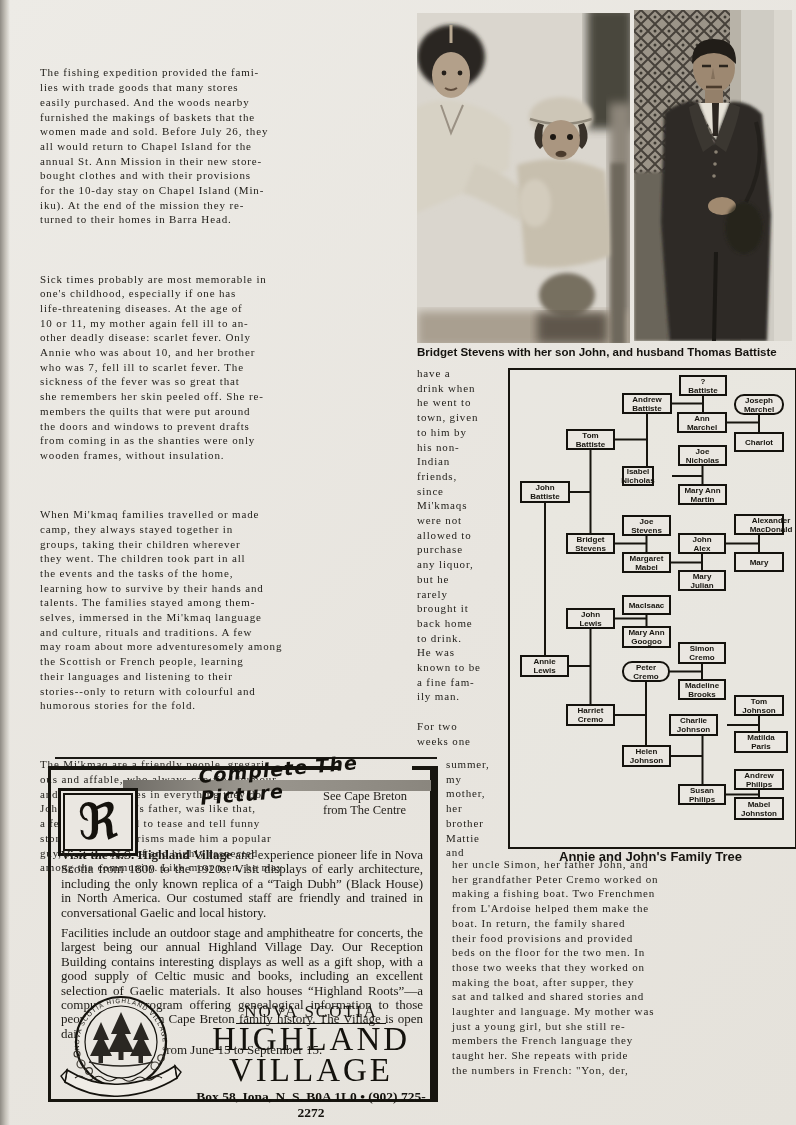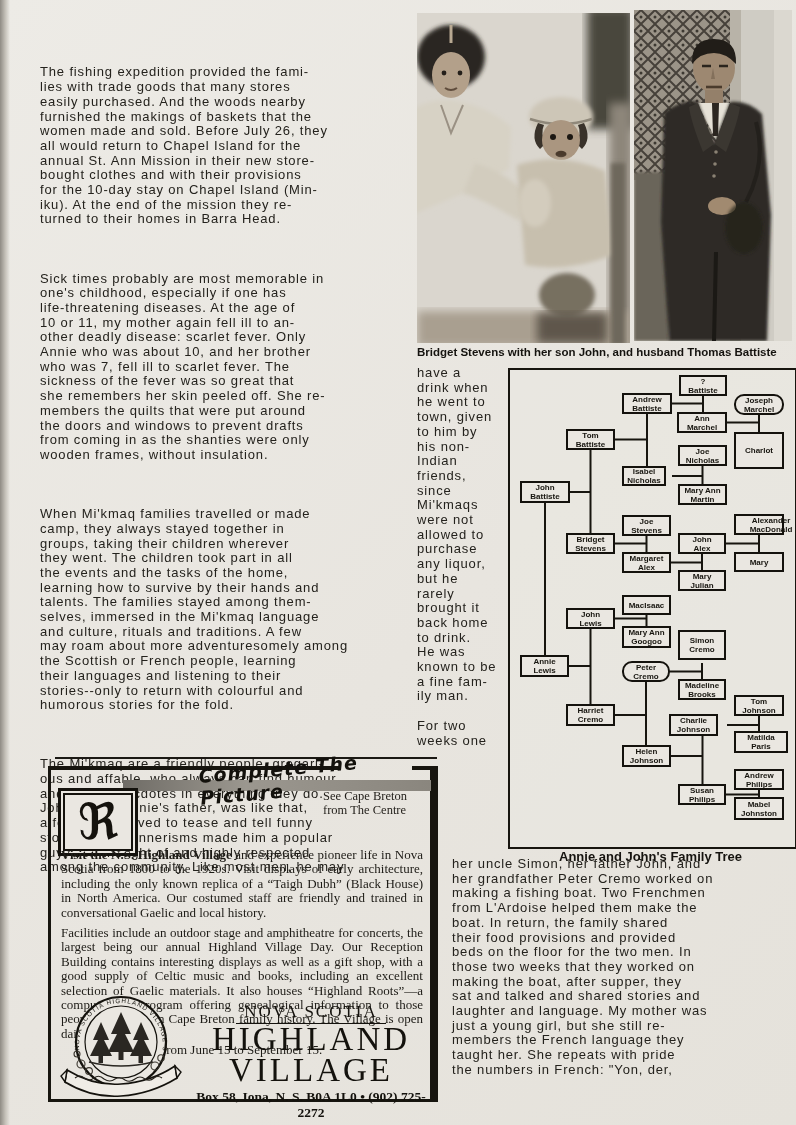--- a/index.html
+++ b/index.html
@@ -1,18 +1,18 @@
 <!DOCTYPE html>
 <html><head>
 <meta charset="utf-8">
 <style>
   html,body{margin:0;padding:0;background:#c9c6c0;}
   .page{position:relative;width:796px;height:1125px;background:linear-gradient(135deg,#edebe6 0%,#e8e5df 55%,#e5e2db 100%);overflow:hidden;color:#26241f;}
   .gutter{position:absolute;left:0;top:0;width:10px;height:1125px;background:linear-gradient(90deg,#8f8b84,#c6c2ba 55%,rgba(230,227,220,0));}
-  .mono{font-family:Liberation Sans, sans-serif;font-size:13px;line-height:14.7px;letter-spacing:0.85px;white-space:pre;color:#24221d;}
+  .mono{font-family:Liberation Serif, serif;font-size:11px;line-height:14.7px;letter-spacing:0.85px;white-space:pre;color:#24221d;}
   .col-left{position:absolute;left:40px;top:36px;width:382px;}
   .col-left p{margin:0 0 15px 0;}
   
   .photo{position:absolute;background:#d8d5ce;}
   .photo svg{display:block;}
   .photo-left{left:417px;top:13px;width:213px;height:330px;}
   .photo-right{left:634px;top:10px;width:158px;height:331px;}
   .photo-caption{position:absolute;left:417px;top:346px;width:376px;font-family:"Liberation Sans","DejaVu Sans",sans-serif;font-weight:bold;font-size:11.5px;color:#15130f;}
   
   .narrow-a{position:absolute;left:417px;top:366px;width:100px;}
@@ -201,20 +201,27 @@
 brought it
 back home
 to drink.
 He was
 known to be
 a fine fam-
 ily man.
 
 For two
 weeks one</div>
+  <div class="narrow-b mono">summer,
+my
+mother,
+her
+brother
+Mattie
+and</div>
 
   <div class="tree">
     <svg id="tree-lines" viewBox="0 0 285 477">
         <line x1="193" y1="26" x2="193" y2="42"></line>
         <line x1="249" y1="45" x2="249" y2="62"></line>
         <line x1="137" y1="44" x2="137" y2="96"></line>
         <line x1="192.5" y1="96" x2="192.5" y2="114"></line>
         <line x1="80.5" y1="80" x2="80.5" y2="163"></line>
         <line x1="136.5" y1="166" x2="136.5" y2="182"></line>
         <line x1="192" y1="184" x2="192" y2="200"></line>
@@ -244,50 +251,50 @@
         <line x1="216" y1="424.5" x2="249" y2="424.5"></line>
       </svg>
   <div class="tnode" style="left: 169px; top: 5px; width: 48px; height: 21px;">?
 Battiste</div>
       <div class="tnode" style="left: 112px; top: 23px; width: 50px; height: 21px;">Andrew
 Battiste</div>
       <div class="tnode" style="left: 224px; top: 24px; width: 50px; height: 21px; border-radius: 10px;">Joseph
 Marchel</div>
       <div class="tnode" style="left: 167px; top: 42px; width: 50px; height: 21px;">Ann
 Marchel</div>
-      <div class="tnode" style="left: 224px; top: 62px; width: 50px; height: 37px;">Charlot</div>
+      <div class="tnode" style="left: 224px; top: 62px; width: 50px; height: 20px;">Charlot</div>
       <div class="tnode" style="left: 56px; top: 59px; width: 49px; height: 21px;">Tom
 Battiste</div>
       <div class="tnode" style="left: 168px; top: 75px; width: 49px; height: 21px;">Joe
 Nicholas</div>
-      <div class="tnode" style="left: 112px; top: 96px; width: 44px; height: 20px;">Isabel
+      <div class="tnode" style="left: 112px; top: 96px; width: 32px; height: 20px;">Isabel
 Nicholas</div>
       <div class="tnode" style="left: 168px; top: 114px; width: 49px; height: 21px;">Mary Ann
 Martin</div>
       <div class="tnode" style="left: 10px; top: 111px; width: 50px; height: 22px;">John
 Battiste</div>
       <div class="tnode" style="left: 112px; top: 145px; width: 49px; height: 21px;">Joe
 Stevens</div>
       <div class="tnode" style="left: 224px; top: 144px; width: 50px; height: 21px; padding-left: 24px;">Alexander
 MacDonald</div>
       <div class="tnode" style="left: 56px; top: 163px; width: 49px; height: 21px;">Bridget
 Stevens</div>
       <div class="tnode" style="left: 168px; top: 163px; width: 48px; height: 21px;">John
 Alex</div>
       <div class="tnode" style="left: 112px; top: 182px; width: 49px; height: 21px;">Margaret
-Alex</div>
+Mabel</div>
       <div class="tnode" style="left: 224px; top: 182px; width: 50px; height: 20px;">Mary</div>
       <div class="tnode" style="left: 168px; top: 200px; width: 48px; height: 21px;">Mary
 Julian</div>
       <div class="tnode" style="left: 112px; top: 225px; width: 49px; height: 20px;">MacIsaac</div>
       <div class="tnode" style="left: 56px; top: 238px; width: 49px; height: 21px;">John
 Lewis</div>
       <div class="tnode" style="left: 112px; top: 256px; width: 49px; height: 22px;">Mary Ann
 Googoo</div>
-      <div class="tnode" style="left: 168px; top: 260px; width: 48px; height: 30px;">Simon
+      <div class="tnode" style="left: 168px; top: 272px; width: 48px; height: 22px;">Simon
 Cremo</div>
       <div class="tnode" style="left: 10px; top: 285px; width: 49px; height: 22px;">Annie
 Lewis</div>
       <div class="tnode" style="left: 112px; top: 291px; width: 48px; height: 21px; border-radius: 10px;">Peter
 Cremo</div>
       <div class="tnode" style="left: 168px; top: 309px; width: 48px; height: 21px;">Madeline
 Brooks</div>
       <div class="tnode" style="left: 224px; top: 325px; width: 50px; height: 21px;">Tom
 Johnson</div>
       <div class="tnode" style="left: 56px; top: 334px; width: 49px; height: 22px;">Harriet

